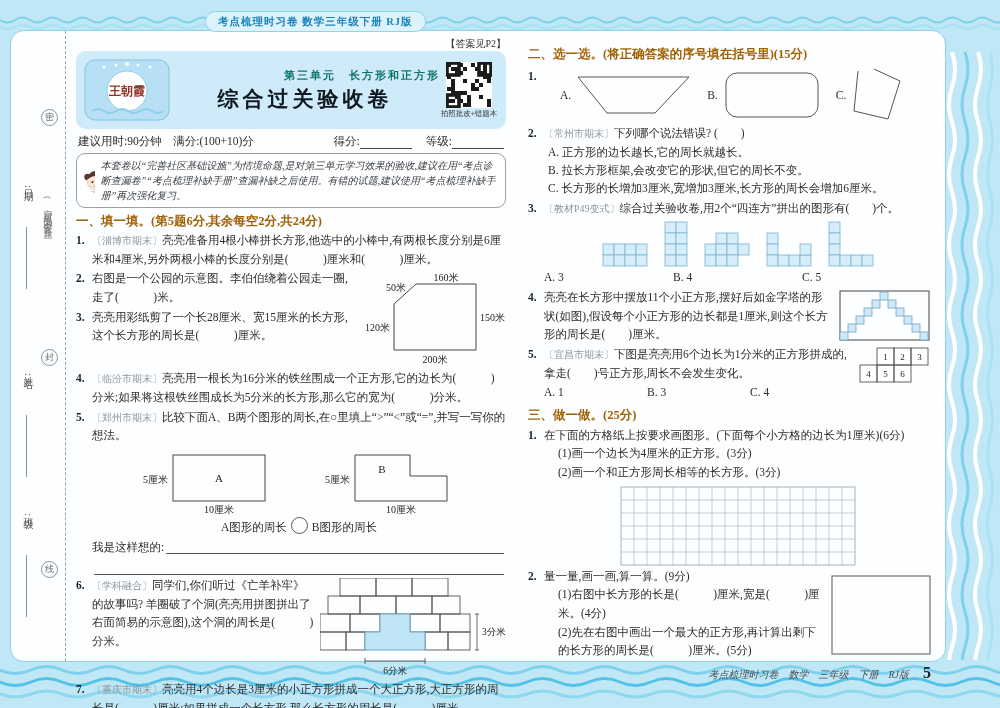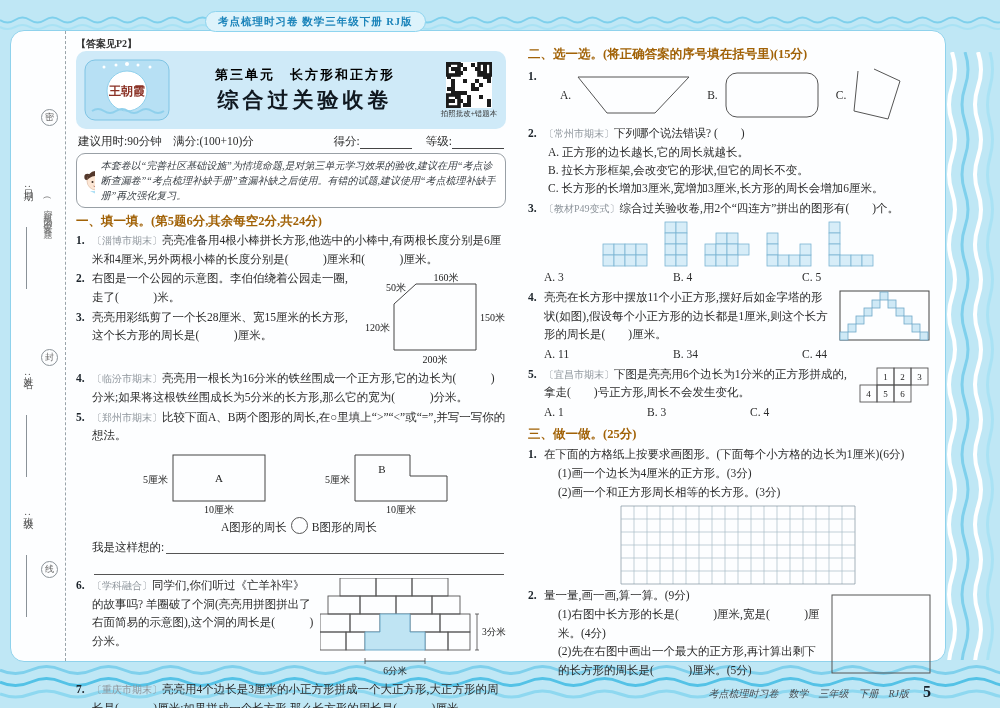--- a/index.html
+++ b/index.html
@@ -16,26 +16,26 @@
   
   .seal{width:54px;position:relative;border-right:1px dashed #9aa4aa;flex:none;}
   .vlab{position:absolute;writing-mode:vertical-rl;font-size:10px;color:#555;letter-spacing:2px;}
   .vrule{position:absolute;width:1px;background:#8a9298;}
   .sealnote{position:absolute;writing-mode:vertical-rl;font-size:9px;color:#777;letter-spacing:3px;}
   .scircle{position:absolute;width:15px;height:15px;border:1px solid #8a9298;border-radius:50%;
            font-size:9px;color:#666;text-align:center;line-height:15px;}
   
   .colL{width:448px;padding:6px 8px 0 10px;flex:none;box-sizing:border-box;}
   .colR{flex:1;padding:10px 14px 0 14px;box-sizing:border-box;display:flex;flex-direction:column;}
-  .ansref{text-align:left;font-size:10px;font-weight:bold;color:#333;height:14px;}
+  .ansref{text-align:right;font-size:10px;font-weight:normal;color:#333;height:14px;}
   
   .titlebar{background:#cfeaf8;border-radius:10px;height:78px;display:flex;align-items:center;
             padding:0 8px;box-sizing:border-box;}
   .tmid{flex:1;text-align:center;}
-  .unit{font-size:13px;font-weight:bold;color:#000000;letter-spacing:2px;}
+  .unit{font-size:11px;font-weight:bold;color:#0f766e;letter-spacing:2px;text-align:right;}
   .main{font-size:21px;font-weight:bold;color:#101820;letter-spacing:4px;margin-top:2px;}
   .qrwrap{width:58px;text-align:center;}
   .qrcap{font-size:7.5px;color:#333;margin-top:1px;letter-spacing:0;}
   .meta{display:flex;font-size:11.5px;margin:5px 2px 4px 2px;align-items:flex-end;}
   .meta .sp{flex:1;}
   .blank{display:inline-block;width:52px;border-bottom:1px solid #444;height:12px;}
   .notebox{border:1.2px solid #99a0a6;border-radius:9px;padding:4px 8px 4px 6px;display:flex;
            align-items:center;gap:6px;background:#fff;}
   .notetext{font-size:10px;color:#3c4248;line-height:1.5;font-style:italic;}
   
@@ -402,25 +402,20 @@
             <rect x="9" y="34" width="8" height="8"></rect>
               <rect x="73" y="34" width="8" height="8"></rect>
             <rect x="1" y="42" width="8" height="8"></rect>
               <rect x="81" y="42" width="8" height="8"></rect>
           </g>
         </svg>
         <div class="q">
           <span class="qn">4.</span>
           <span>亮亮在长方形中摆放11个小正方形,摆好后如金字塔的形状(如图),假设每个小正方形的边长都是1厘米,则这个长方形的周长是(　　)厘米。</span>
         </div>
-        <div class="optrow">
-          <span>A. 11</span>
-          <span>B. 34</span>
-          <span>C. 44</span>
-        </div>
       </div>
       <div style="clear:both;">
         <svg class="fr" width="72" height="38">
           <g fill="none" stroke="#555" stroke-width="0.9">
             <rect x="18" y="1" width="17" height="17"></rect>
               <rect x="35" y="1" width="17" height="17"></rect>
               <rect x="52" y="1" width="17" height="17"></rect>
             <rect x="1" y="18" width="17" height="17"></rect>
               <rect x="18" y="18" width="17" height="17"></rect>
               <rect x="35" y="18" width="17" height="17"></rect>

